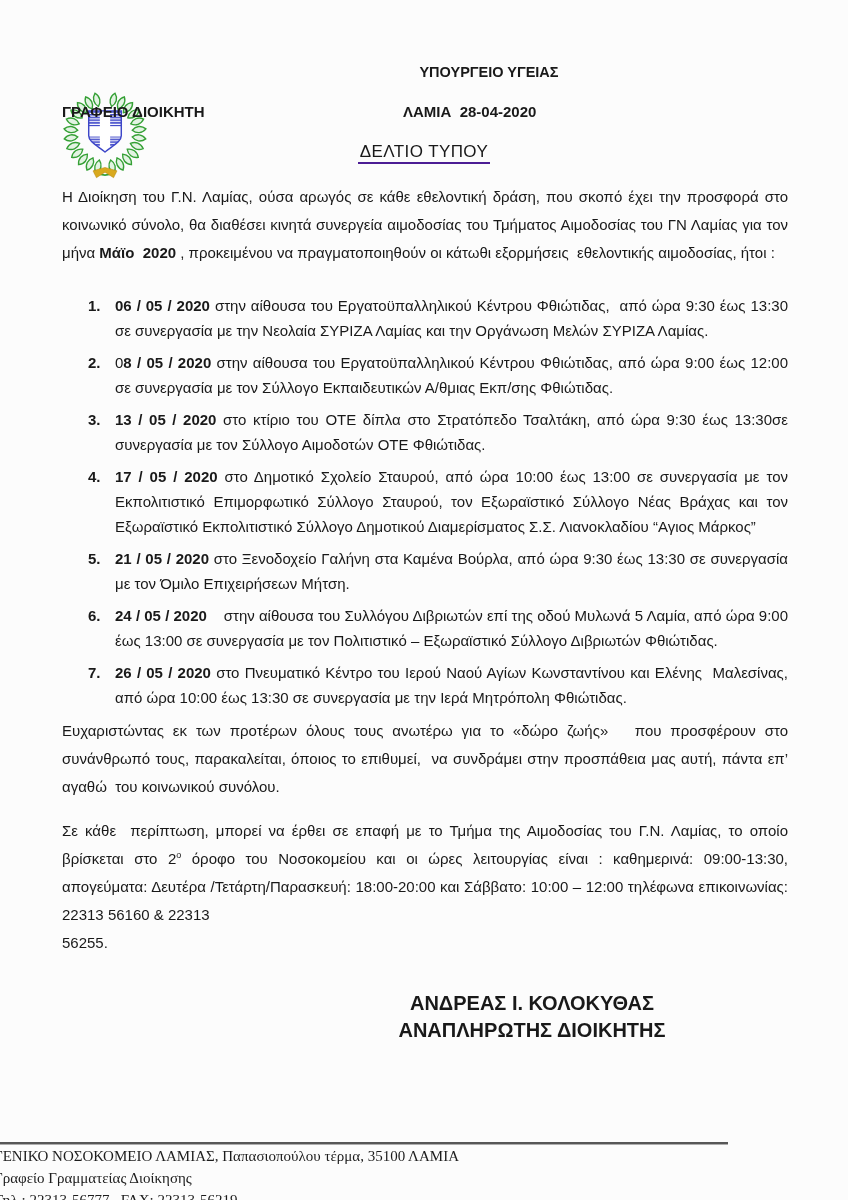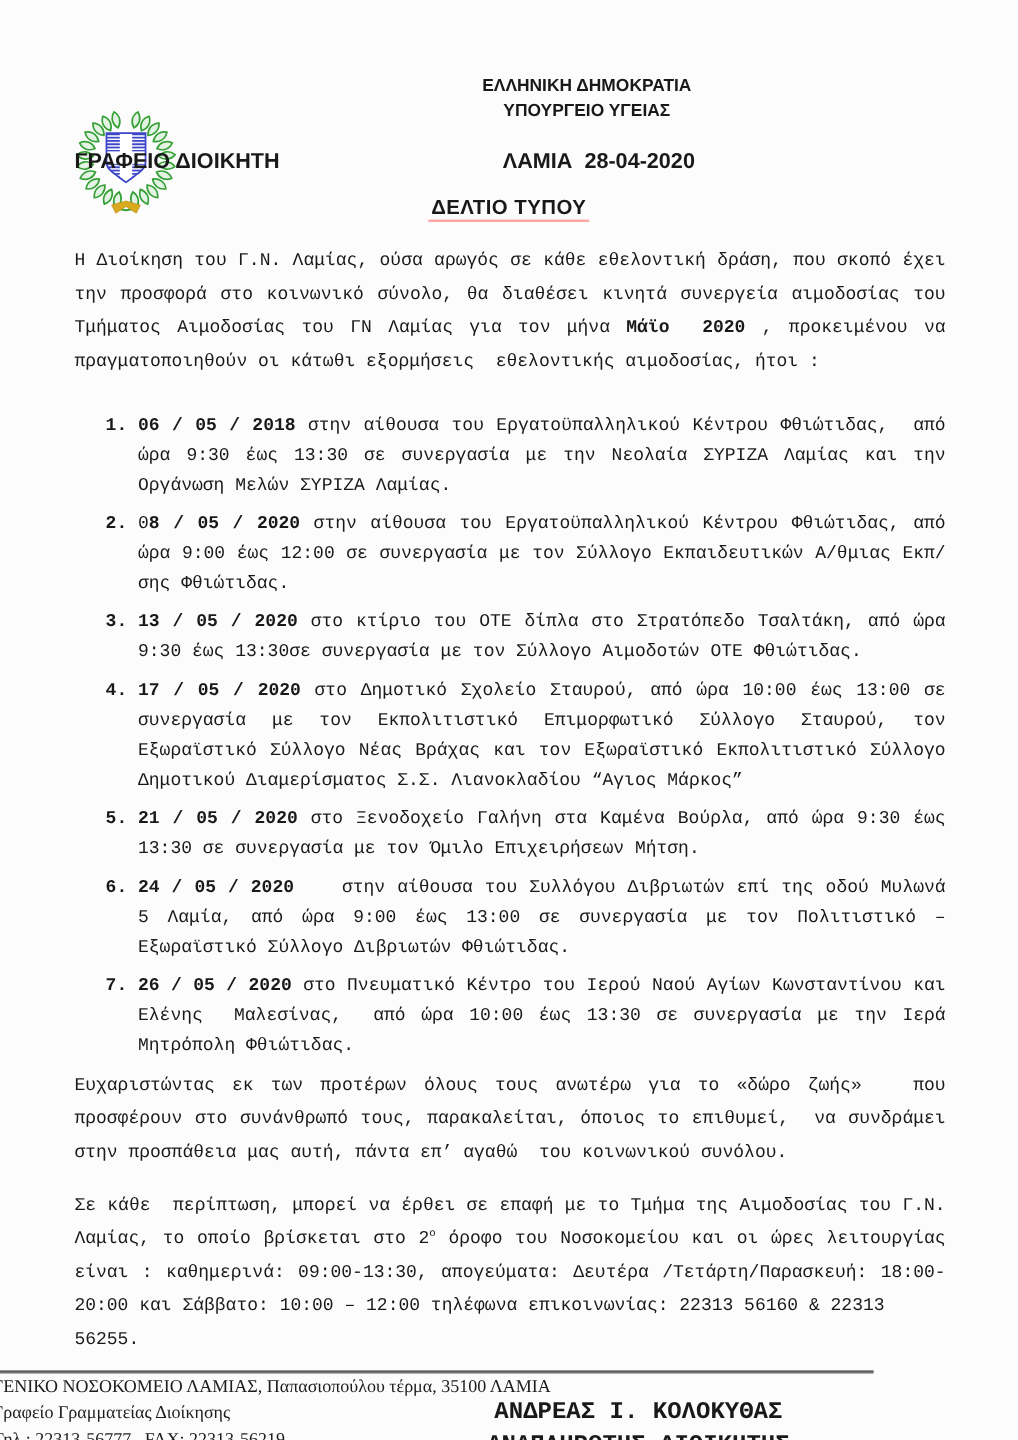--- a/index.html
+++ b/index.html
@@ -7,28 +7,28 @@
     width:848px;height:1200px;background:#fcfcfc;overflow:hidden;
     font-family:"Liberation Sans","DejaVu Sans",sans-serif;color:#191919;
     position:relative;
   }
   .page{position:relative;width:848px;height:1200px;}
   
   .logo{position:absolute;left:62px;top:47px;}
   .org-block{margin:45px 60px 0 190px;text-align:center;font-weight:700;
     font-size:14.5px;line-height:21px;padding-top:17px;}
   .org-block div{white-space:pre-wrap;}
-  .office-row{position:relative;margin-top:20px;height:21px;font-weight:700;font-size:18px;}
+  .office-row{position:relative;margin-top:20px;height:21px;font-weight:700;font-size:15px;}
   .office{position:absolute;left:62px;white-space:pre-wrap;}
-  .place-date{position:absolute;left:419px;white-space:pre-wrap;}
+  .place-date{position:absolute;left:403px;white-space:pre-wrap;}
   .doc-title{margin-top:18px;text-align:center;}
-  .doc-title span{font-weight:700;font-size:17px;letter-spacing:.4px;
-    border-bottom:2px solid #fca5a5;padding:0 2px 1px 2px;}
+  .doc-title span{font-weight:400;font-size:17px;letter-spacing:.4px;
+    border-bottom:2px solid #4c1d95;padding:0 2px 1px 2px;}
   
-  .content{margin:0 60px 0 62px;font-size:15px;font-family:Liberation Mono, monospace;}
+  .content{margin:0 60px 0 62px;font-size:15px;}
   .para{margin:0;text-align:justify;line-height:28px;white-space:pre-wrap;}
   .intro{margin-top:21px;}
   .close-para{margin-top:5px;}
   .contact-para{margin-top:16px;}
   b{font-weight:700;}
   .event-list{margin-top:26px;}
   .event-item{position:relative;padding-left:53px;text-align:justify;
     line-height:25px;margin-bottom:7px;white-space:pre-wrap;}
   .event-num{position:absolute;left:26px;top:0;font-weight:700;}
   sup{font-size:9px;line-height:0;}
@@ -91,39 +91,38 @@
       <g clip-path="url(#sc)">
         <rect x="31" y="22" width="38" height="50" fill="url(#st)"></rect>
         <rect x="44" y="22" width="12" height="50" fill="#ffffff"></rect>
         <rect x="31" y="40" width="38" height="12" fill="#ffffff"></rect>
       </g>
       <use href="#sh" fill="none" stroke="#3d46c8" stroke-width="1.7"></use>
     </svg>
   </div>
 
   <div class="org-block">
-    <div>ΕΛΛΗΝΙΚΗ ΔΗΜΟΚΡΑΤΙΑ</div>
     <div>ΥΠΟΥΡΓΕΙΟ ΥΓΕΙΑΣ</div>
   </div>
 
   <div class="office-row">
     <span class="office">ΓΡΑΦΕΙΟ ΔΙΟΙΚΗΤΗ</span>
     <span class="place-date">ΛΑΜΙΑ  28-04-2020</span>
   </div>
 
   <div class="doc-title">
     <span>ΔΕΛΤΙΟ ΤΥΠΟΥ</span>
   </div>
 
   <div class="content">
 
     <p class="para intro"><span>Η Διοίκηση του Γ.Ν. Λαμίας, ούσα αρωγός σε κάθε εθελοντική δράση, που σκοπό έχει την προσφορά στο κοινωνικό σύνολο, θα διαθέσει κινητά συνεργεία αιμοδοσίας του Τμήματος Αιμοδοσίας του ΓΝ Λαμίας για τον μήνα </span><b>Μάϊο  2020</b><span> , προκειμένου να πραγματοποιηθούν οι κάτωθι εξορμήσεις  εθελοντικής αιμοδοσίας, ήτοι :</span></p>
 
     <div class="event-list">
-      <div class="event-item"><span class="event-num">1.</span><span></span><b>06 / 05 / 2018</b><span> στην αίθουσα του Εργατοϋπαλληλικού Κέντρου Φθιώτιδας,  από ώρα 9:30 έως 13:30 σε συνεργασία με την Νεολαία ΣΥΡΙΖΑ Λαμίας και την Οργάνωση Μελών ΣΥΡΙΖΑ Λαμίας.</span></div>
+      <div class="event-item"><span class="event-num">1.</span><span></span><b>06 / 05 / 2020</b><span> στην αίθουσα του Εργατοϋπαλληλικού Κέντρου Φθιώτιδας,  από ώρα 9:30 έως 13:30 σε συνεργασία με την Νεολαία ΣΥΡΙΖΑ Λαμίας και την Οργάνωση Μελών ΣΥΡΙΖΑ Λαμίας.</span></div>
       <div class="event-item"><span class="event-num">2.</span><span>0</span><b>8 / 05 / 2020</b><span> στην αίθουσα του Εργατοϋπαλληλικού Κέντρου Φθιώτιδας, από ώρα 9:00 έως 12:00 σε συνεργασία με τον Σύλλογο Εκπαιδευτικών Α/θμιας Εκπ/σης Φθιώτιδας.</span></div>
       <div class="event-item"><span class="event-num">3.</span><span></span><b>13 / 05 / 2020</b><span> στο κτίριο του ΟΤΕ δίπλα στο Στρατόπεδο Τσαλτάκη, από ώρα 9:30 έως 13:30σε συνεργασία με τον Σύλλογο Αιμοδοτών ΟΤΕ Φθιώτιδας.</span></div>
       <div class="event-item"><span class="event-num">4.</span><span></span><b>17 / 05 / 2020</b><span> στο Δημοτικό Σχολείο Σταυρού, από ώρα 10:00 έως 13:00 σε συνεργασία με τον Εκπολιτιστικό Επιμορφωτικό Σύλλογο Σταυρού, τον Εξωραϊστικό Σύλλογο Νέας Βράχας και τον Εξωραϊστικό Εκπολιτιστικό Σύλλογο Δημοτικού Διαμερίσματος Σ.Σ. Λιανοκλαδίου “Αγιος Μάρκος”</span></div>
       <div class="event-item"><span class="event-num">5.</span><span></span><b>21 / 05 / 2020</b><span> στο Ξενοδοχείο Γαλήνη στα Καμένα Βούρλα, από ώρα 9:30 έως 13:30 σε συνεργασία με τον Όμιλο Επιχειρήσεων Μήτση.</span></div>
       <div class="event-item"><span class="event-num">6.</span><span></span><b>24 / 05 / 2020</b><span>    στην αίθουσα του Συλλόγου Διβριωτών επί της οδού Μυλωνά 5 Λαμία, από ώρα 9:00 έως 13:00 σε συνεργασία με τον Πολιτιστικό – Εξωραϊστικό Σύλλογο Διβριωτών Φθιώτιδας.</span></div>
       <div class="event-item"><span class="event-num">7.</span><span></span><b>26 / 05 / 2020</b><span> στο Πνευματικό Κέντρο του Ιερού Ναού Αγίων Κωνσταντίνου και Ελένης  Μαλεσίνας,  από ώρα 10:00 έως 13:30 σε συνεργασία με την Ιερά Μητρόπολη Φθιώτιδας.</span></div>
     </div>
 
     <p class="para close-para">Ευχαριστώντας εκ των προτέρων όλους τους ανωτέρω για το «δώρο ζωής»   που προσφέρουν στο συνάνθρωπό τους, παρακαλείται, όποιος το επιθυμεί,  να συνδράμει στην προσπάθεια μας αυτή, πάντα επ’ αγαθώ  του κοινωνικού συνόλου.</p>
 

